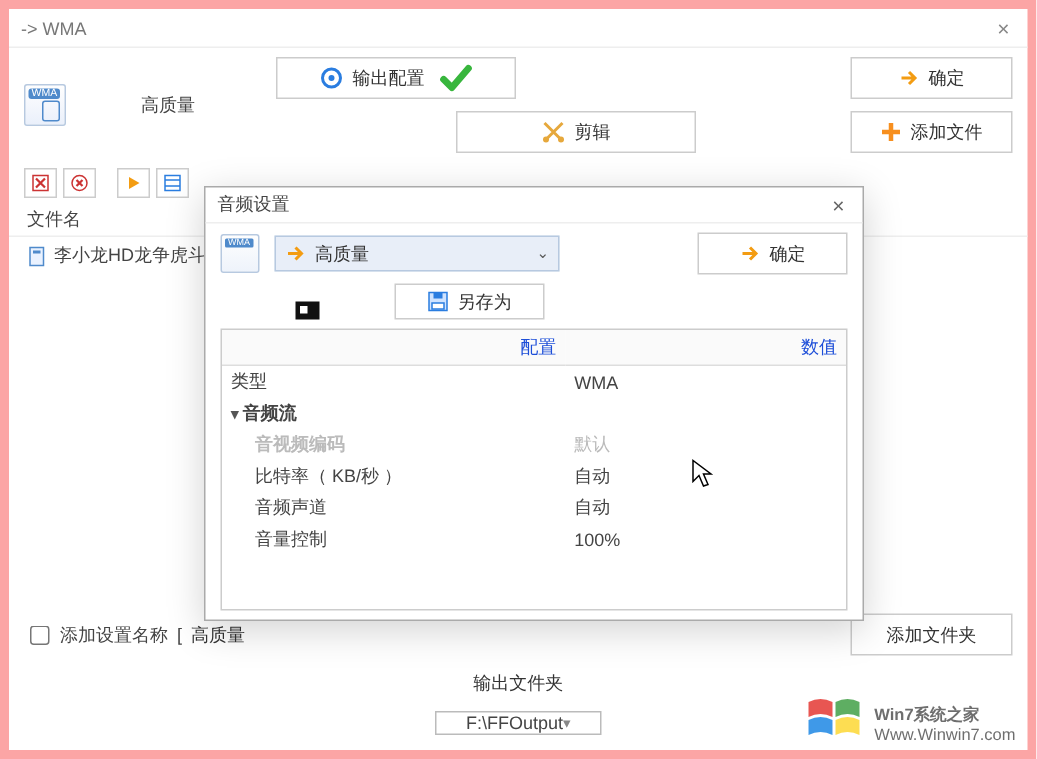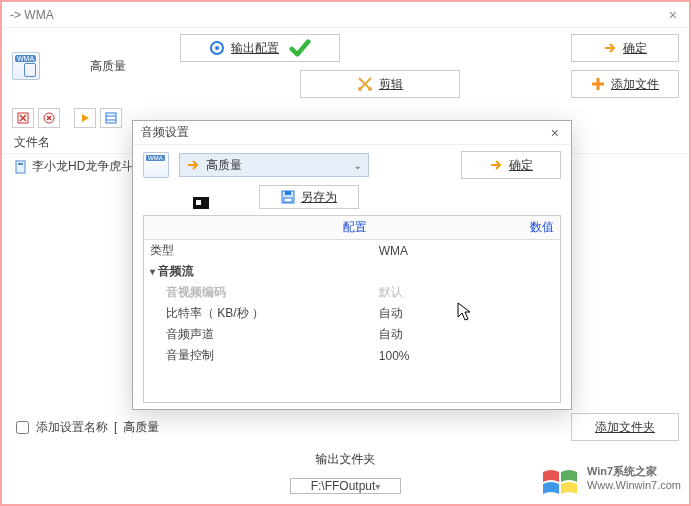--- a/index.html
+++ b/index.html
@@ -1,27 +1,27 @@
 <!DOCTYPE html>
 <html><head>
 <meta charset="utf-8">
 <style>
   * { box-sizing: border-box; font-family: "Microsoft YaHei", Arial, sans-serif; }
   body { margin: 0; width: 691px; height: 506px; background: #fff; position: relative; overflow: hidden; font-size: 12px; color: #333; }
-  .main-window { position: absolute; inset: 0; border: 2px solid #fca5a5; background: #fff; }
+  .main-window { position: absolute; inset: 0; border: 6px solid #fca5a5; background: #fff; }
   .titlebar { height: 26px; display: flex; align-items: center; padding: 0 8px; border-bottom: 1px solid #eee; }
   .titlebar .title { color: #777; }
   .titlebar .spacer { flex: 1; }
   .titlebar .close { color: #888; font-size: 14px; padding: 0 4px; cursor: pointer; }
   .toprow { display: flex; align-items: center; gap: 10px; padding: 6px 10px; }
   .wma-icon { width: 28px; height: 28px; border: 1px solid #b7c9e0; border-radius: 2px; background: linear-gradient(#fefefe,#eaf0fb); position: relative; }
   .wma-icon::before { content: "WMA"; position: absolute; left: 2px; top: 2px; font-size: 7px; background: #4f8acb; color: #fff; padding: 0 2px; border-radius: 2px; }
   .wma-icon::after { content: ""; position: absolute; right: 3px; bottom: 2px; width: 10px; height: 12px; border: 1px solid #4f8acb; border-radius: 2px; }
   .quality-text { margin-left: 40px; width: 80px; color: #444; }
-  .btn { display: flex; align-items: center; justify-content: center; gap: 6px; height: 28px; background: #fff; border: 1px solid #ccc; cursor: pointer; padding: 0 8px; text-decoration: underline; }
+  .btn { display: flex; align-items: center; justify-content: center; gap: 6px; height: 28px; background: #fff; border: 1px solid #ccc; cursor: pointer; padding: 0 8px; }
   .btn .label { color: #333; }
   .btn-output { width: 160px; }
   .btn-output svg.blue-dot { width: 16px; height: 16px; }
   .btn-output svg.checkmark { width: 22px; height: 22px; margin-left: 4px; }
   .right-btns { margin-left: auto; display: flex; flex-direction: column; gap: 8px; }
   .right-btns .btn { width: 108px; }
   .toolbar-row { display: flex; align-items: center; padding: 4px 10px; gap: 2px; }
   .mini-btn { width: 22px; height: 20px; border: 1px solid #ccc; background: #fff; display: flex; align-items: center; justify-content: center; cursor: pointer; }
   .mini-btn + .mini-btn { margin-left: 2px; }
   .mini-gap { width: 10px; }
@@ -30,21 +30,21 @@
   .file-list { border-top: 1px solid #eee; padding: 4px 12px; }
   .file-item { display: flex; align-items: center; gap: 4px; color: #444; }
   .tiny-icon { width: 14px; height: 14px; }
   .bottom-area { position: absolute; left: 10px; right: 10px; bottom: 10px; }
   .row-add-name { display: flex; align-items: center; gap: 6px; margin-bottom: 10px; }
   .row-add-name label { display: flex; align-items: center; gap: 4px; color: #444; }
   .row-add-folder-btn { margin-left: auto; }
   .row-output { display: flex; align-items: center; gap: 10px; flex-direction: column; }
   .row-output .path-box { flex: 1; height: 22px; border: 1px solid #bbb; display: flex; align-items: center; padding: 0 20px; color: #444; }
   .row-output .chev { color: #888; font-size: 10px; margin-left: auto; }
-  .watermark { position: absolute; right: 8px; bottom: 4px; display: flex; align-items: flex-start; gap: 6px; opacity: .85; pointer-events: none; }
+  .watermark { position: absolute; right: 8px; bottom: 4px; display: flex; align-items: flex-end; gap: 6px; opacity: .85; pointer-events: none; }
   .watermark .logo { width: 42px; height: 36px; }
   .watermark .wm-text { color: #555; font-size: 11px; text-align: left; }
   .watermark .wm-text .t1 { font-weight: bold; }
 
   
   .modal { position: absolute; left: 130px; top: 118px; width: 440px; height: 290px; border: 1px solid #aaa; background: #fff; box-shadow: 0 6px 24px rgba(0,0,0,.18); display: flex; flex-direction: column; }
   .modal-header { height: 24px; display: flex; align-items: center; padding: 0 8px; border-bottom: 1px solid #eee; }
   .modal-header .mtitle { color: #444; }
   .modal-header .spacer { flex: 1; }
   .modal-header .mclose { color: #666; font-size: 14px; cursor: pointer; padding: 0 4px; }

